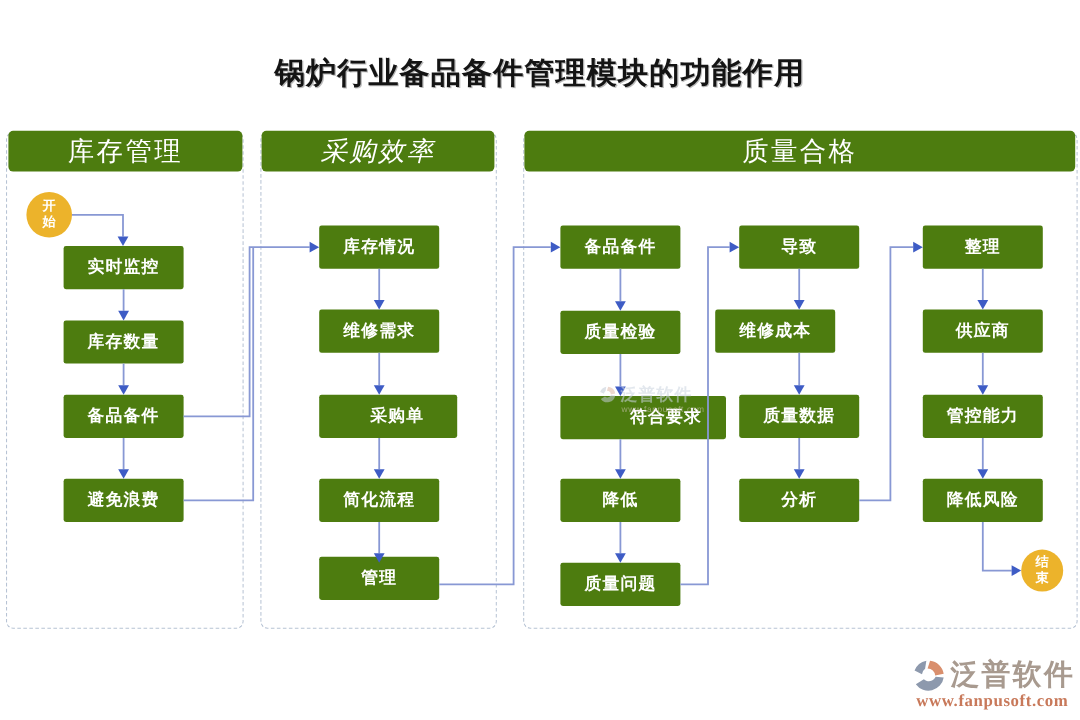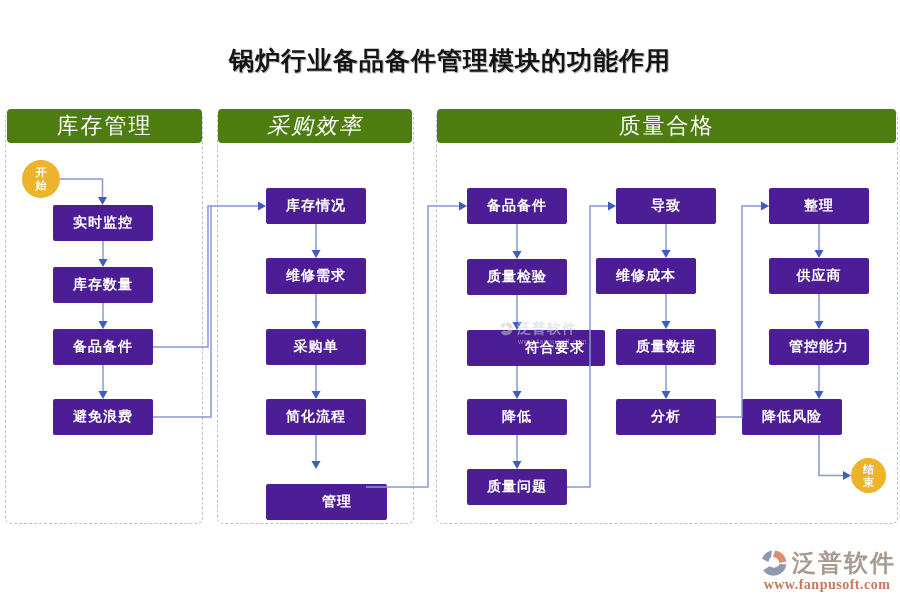--- a/index.html
+++ b/index.html
@@ -11,21 +11,21 @@
          text-shadow:1px 1px 0 rgba(130,130,130,.55);margin-top:10px;}
   .panel{position:absolute;border:1px dashed #b7c3d4;border-radius:6px;background:transparent;}
   .panel-1{left:5px;top:110px;width:196px;height:412px;}
   .panel-2{left:217px;top:110px;width:195px;height:412px;}
   .panel-3{left:436px;top:110px;width:460px;height:412px;}
   .col-header{position:absolute;height:34px;background:#4d7c0f;border-radius:4px;color:#fff;
               font-size:22px;letter-spacing:2px;display:flex;align-items:center;justify-content:center;z-index:1;}
   .hdr-1{left:7px;top:109px;width:195px;}
   .hdr-2{left:218px;top:109px;width:194px;font-style:italic;}
   .hdr-3{left:437px;top:109px;width:459px;}
-  .node{position:absolute;width:100px;height:36px;background:#4c1d95;border-radius:2px;color:#fff;
+  .node{position:absolute;width:100px;height:36px;background:#4d7c0f;border-radius:2px;color:#fff;
         font-size:14px;font-weight:bold;letter-spacing:1px;display:flex;align-items:center;
         justify-content:center;z-index:1;}
   .terminal{position:absolute;background:#ecb32b;border-radius:50%;color:#fff;display:flex;
             align-items:center;justify-content:center;z-index:1;}
   .terminal span{display:block;width:13px;font-size:11px;font-weight:bold;line-height:13px;
                  word-break:break-all;text-align:center;}
   .t-start{left:22px;top:160px;width:38px;height:38px;}
   .t-end{left:851px;top:458px;width:35px;height:35px;}
   .connectors{position:absolute;left:0;top:0;z-index:2;pointer-events:none;}
   .wm-mid{position:absolute;left:498px;top:320px;z-index:3;opacity:.55;color:#ccd5e0;
@@ -60,39 +60,39 @@
       <span>结束</span>
     </div>
 
   <div class="node" style="left:53px;top:205px;">实时监控</div>
   <div class="node" style="left:53px;top:267px;">库存数量</div>
   <div class="node" style="left:53px;top:329px;">备品备件</div>
   <div class="node" style="left:53px;top:399px;">避免浪费</div>
 
   <div class="node" style="left:266px;top:188px;">库存情况</div>
   <div class="node" style="left:266px;top:258px;">维修需求</div>
-  <div class="node" style="left:266px;top:329px;">采购单</div>
+  <div class="node" style="left:266px;top:329px;padding-left:15px;">采购单</div>
   <div class="node" style="left:266px;top:399px;">简化流程</div>
-  <div class="node" style="left:266px;top:484px;padding-left:21px;">管理</div>
+  <div class="node" style="left:266px;top:464px;">管理</div>
 
   <div class="node" style="left:467px;top:188px;">备品备件</div>
   <div class="node" style="left:467px;top:259px;">质量检验</div>
   <div class="node" style="left:467px;top:330px;padding-left:38px;">符合要求</div>
   <div class="node" style="left:467px;top:399px;font-family:Liberation Serif, serif;">降低</div>
   <div class="node" style="left:467px;top:469px;">质量问题</div>
 
   <div class="node" style="left:616px;top:188px;">导致</div>
   <div class="node" style="left:596px;top:258px;">维修成本</div>
   <div class="node" style="left:616px;top:329px;">质量数据</div>
   <div class="node" style="left:616px;top:399px;">分析</div>
 
   <div class="node" style="left:769px;top:188px;">整理</div>
   <div class="node" style="left:769px;top:258px;">供应商</div>
   <div class="node" style="left:769px;top:329px;">管控能力</div>
-  <div class="node" style="left:742px;top:399px;">降低风险</div>
+  <div class="node" style="left:769px;top:399px;">降低风险</div>
 
   <svg class="connectors" width="900" height="600">
     <g stroke="#8898d4" stroke-width="1.5" fill="none">
       <path d="M60 179 H102.5 V197"></path>
       <path d="M103 241 V259"></path>
       <path d="M103 303 V321"></path>
       <path d="M103 365 V391"></path>
       <path d="M153 347 H208 V206 H258"></path>
       <path d="M153 417 H211 V206"></path>
       <path d="M316 224 V250"></path>

